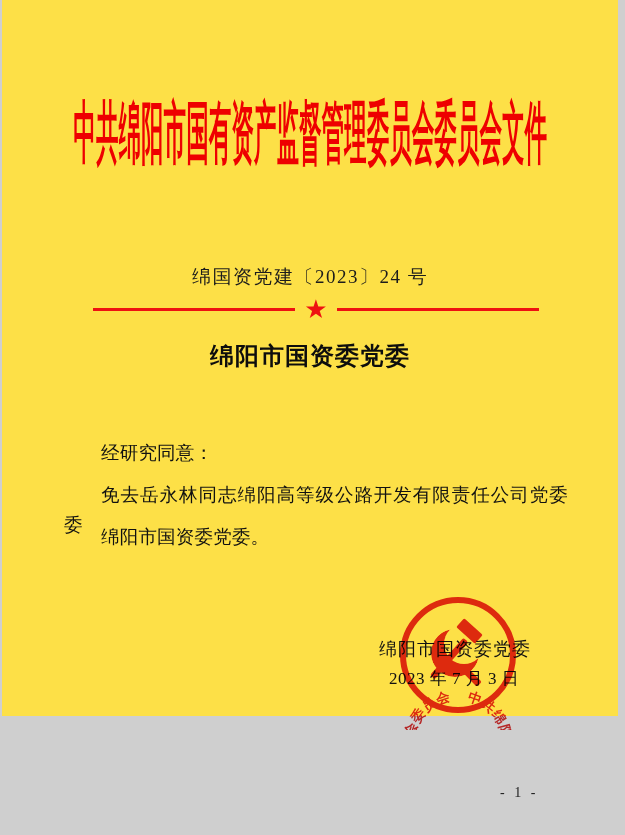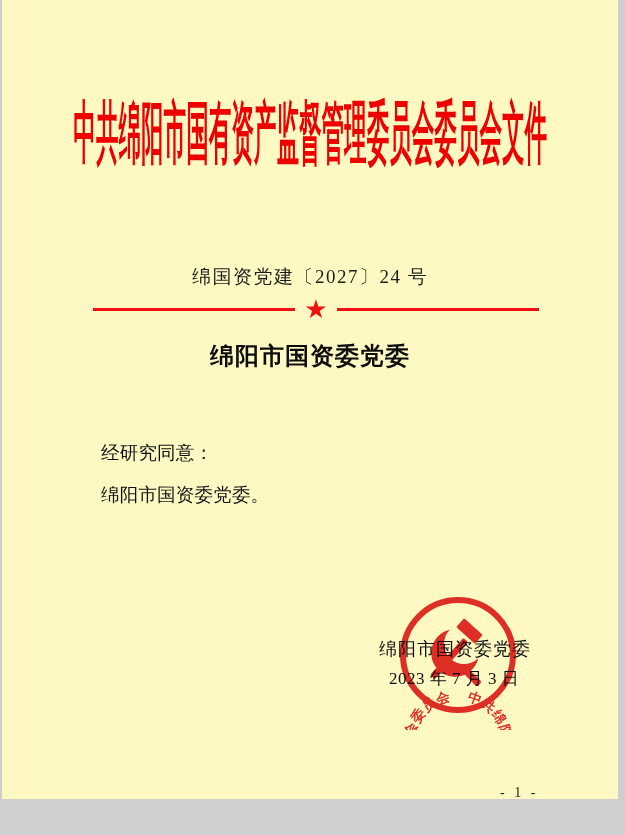--- a/index.html
+++ b/index.html
@@ -5,22 +5,22 @@
   * { margin: 0; padding: 0; box-sizing: border-box; }
   html, body {
     width: 625px; height: 835px;
     font-family: "Liberation Serif", "DejaVu Serif", serif;
     background: #cfcfcf;
     overflow: hidden;
   }
   .viewer { position: relative; width: 625px; height: 835px; }
   .page {
     position: absolute; left: 2px; top: 0;
-    width: 616px; height: 799px;
-    background: #fef9c3;
+    width: 616px; height: 716px;
+    background: #fde047;
   }
   
   .header-wrap {
     position: absolute; top: 99px; left: 0; width: 100%;
     display: flex; justify-content: center;
   }
   .header-title {
     white-space: nowrap;
     font-size: 68px; font-weight: bold; line-height: 1.0;
     color: #ee0000;
@@ -82,34 +82,35 @@
 </head>
 <body>
 
 <div class="viewer">
   <div class="page">
 
     <div class="header-wrap">
       <div class="header-title">中共绵阳市国有资产监督管理委员会委员会文件</div>
     </div>
 
-    <div class="doc-number">绵国资党建〔2027〕24 号</div>
+    <div class="doc-number">绵国资党建〔2023〕24 号</div>
 
     <div class="separator">
       <div class="line"></div>
       <div class="star">★</div>
       <div class="line"></div>
     </div>
 
     <div class="doc-title">
       <div>绵阳市国资委党委</div>
     </div>
 
     <div class="body-text">
       <div class="body-line indent">经研究同意：</div>
+      <div class="body-line indent stretch">免去岳永林同志绵阳高等级公路开发有限责任公司党委委</div>
       <div class="body-line indent">绵阳市国资委党委。</div>
     </div>
 
     <div class="signature-block">
       <div class="signature-line">绵阳市国资委党委</div>
       <div class="date-line">2023 年 7 月 3 日</div>
     </div>
 
     <svg class="seal" viewBox="0 0 150 150" xmlns="http://www.w3.org/2000/svg">
       <defs>

